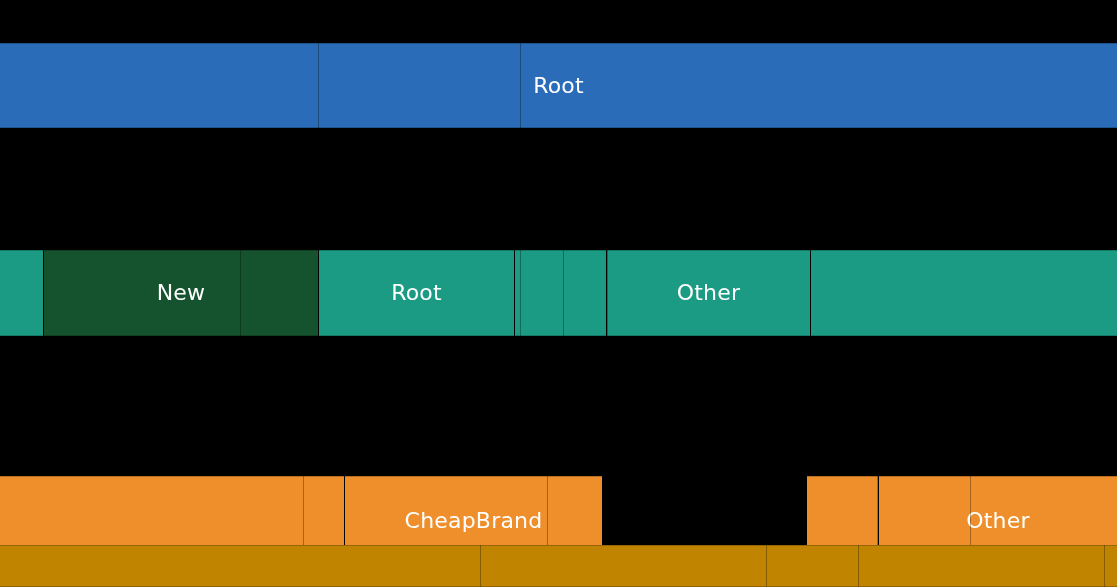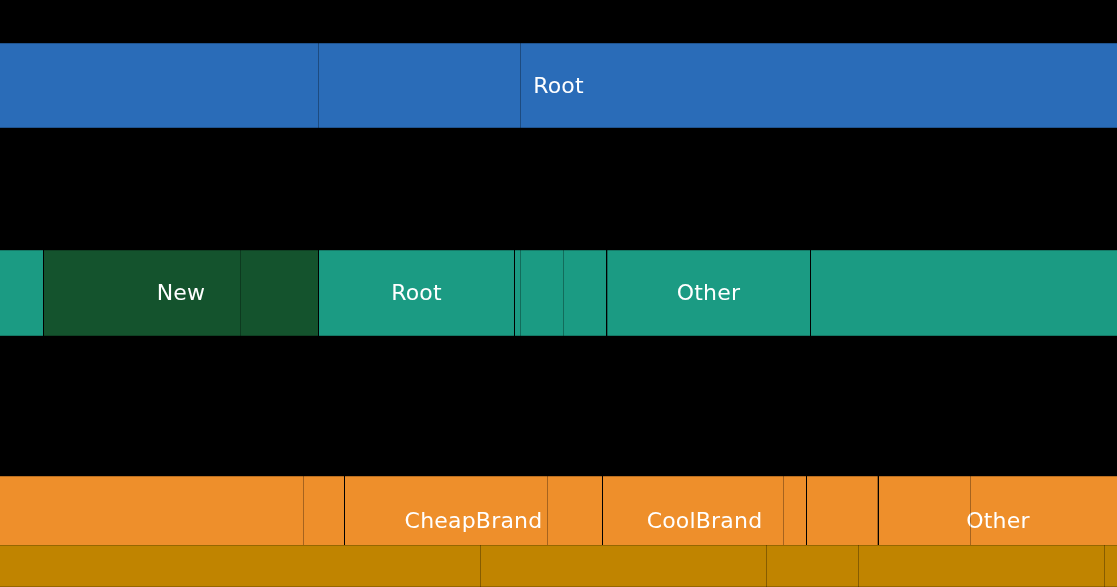--- a/index.html
+++ b/index.html
@@ -98,23 +98,20 @@
       <div class="gap" style="left: 520px;"></div>
       <div class="gap" style="left: 563px;"></div>
       <div class="gap" style="left: 607px;"></div>
       <div class="gap" style="left: 810px;"></div>
     </div>
     <div class="level" style="top: 441px; height: 89px; margin-top: 35px;">
       <div class="seg" style="left: 0px; width: 344px; background: rgb(238, 143, 43);"></div>
       <div class="seg" style="left: 345px; width: 257px; background: rgb(238, 143, 43);">
         <span class="seg-label">CheapBrand</span>
       </div>
-      <div class="seg" style="left: 603px; width: 203px; background: rgb(238, 143, 43);">
-        <span class="seg-label">CoolBrand</span>
-      </div>
       <div class="seg" style="left: 807px; width: 71px; background: rgb(238, 143, 43);"></div>
       <div class="seg" style="left: 879px; width: 238px; background: rgb(238, 143, 43);">
         <span class="seg-label">Other</span>
       </div>
       <div class="gap" style="left: 303px;"></div>
       <div class="gap" style="left: 344px;"></div>
       <div class="gap" style="left: 547px;"></div>
       <div class="gap" style="left: 602px;"></div>
       <div class="gap" style="left: 783px;"></div>
       <div class="gap" style="left: 806px;"></div>

